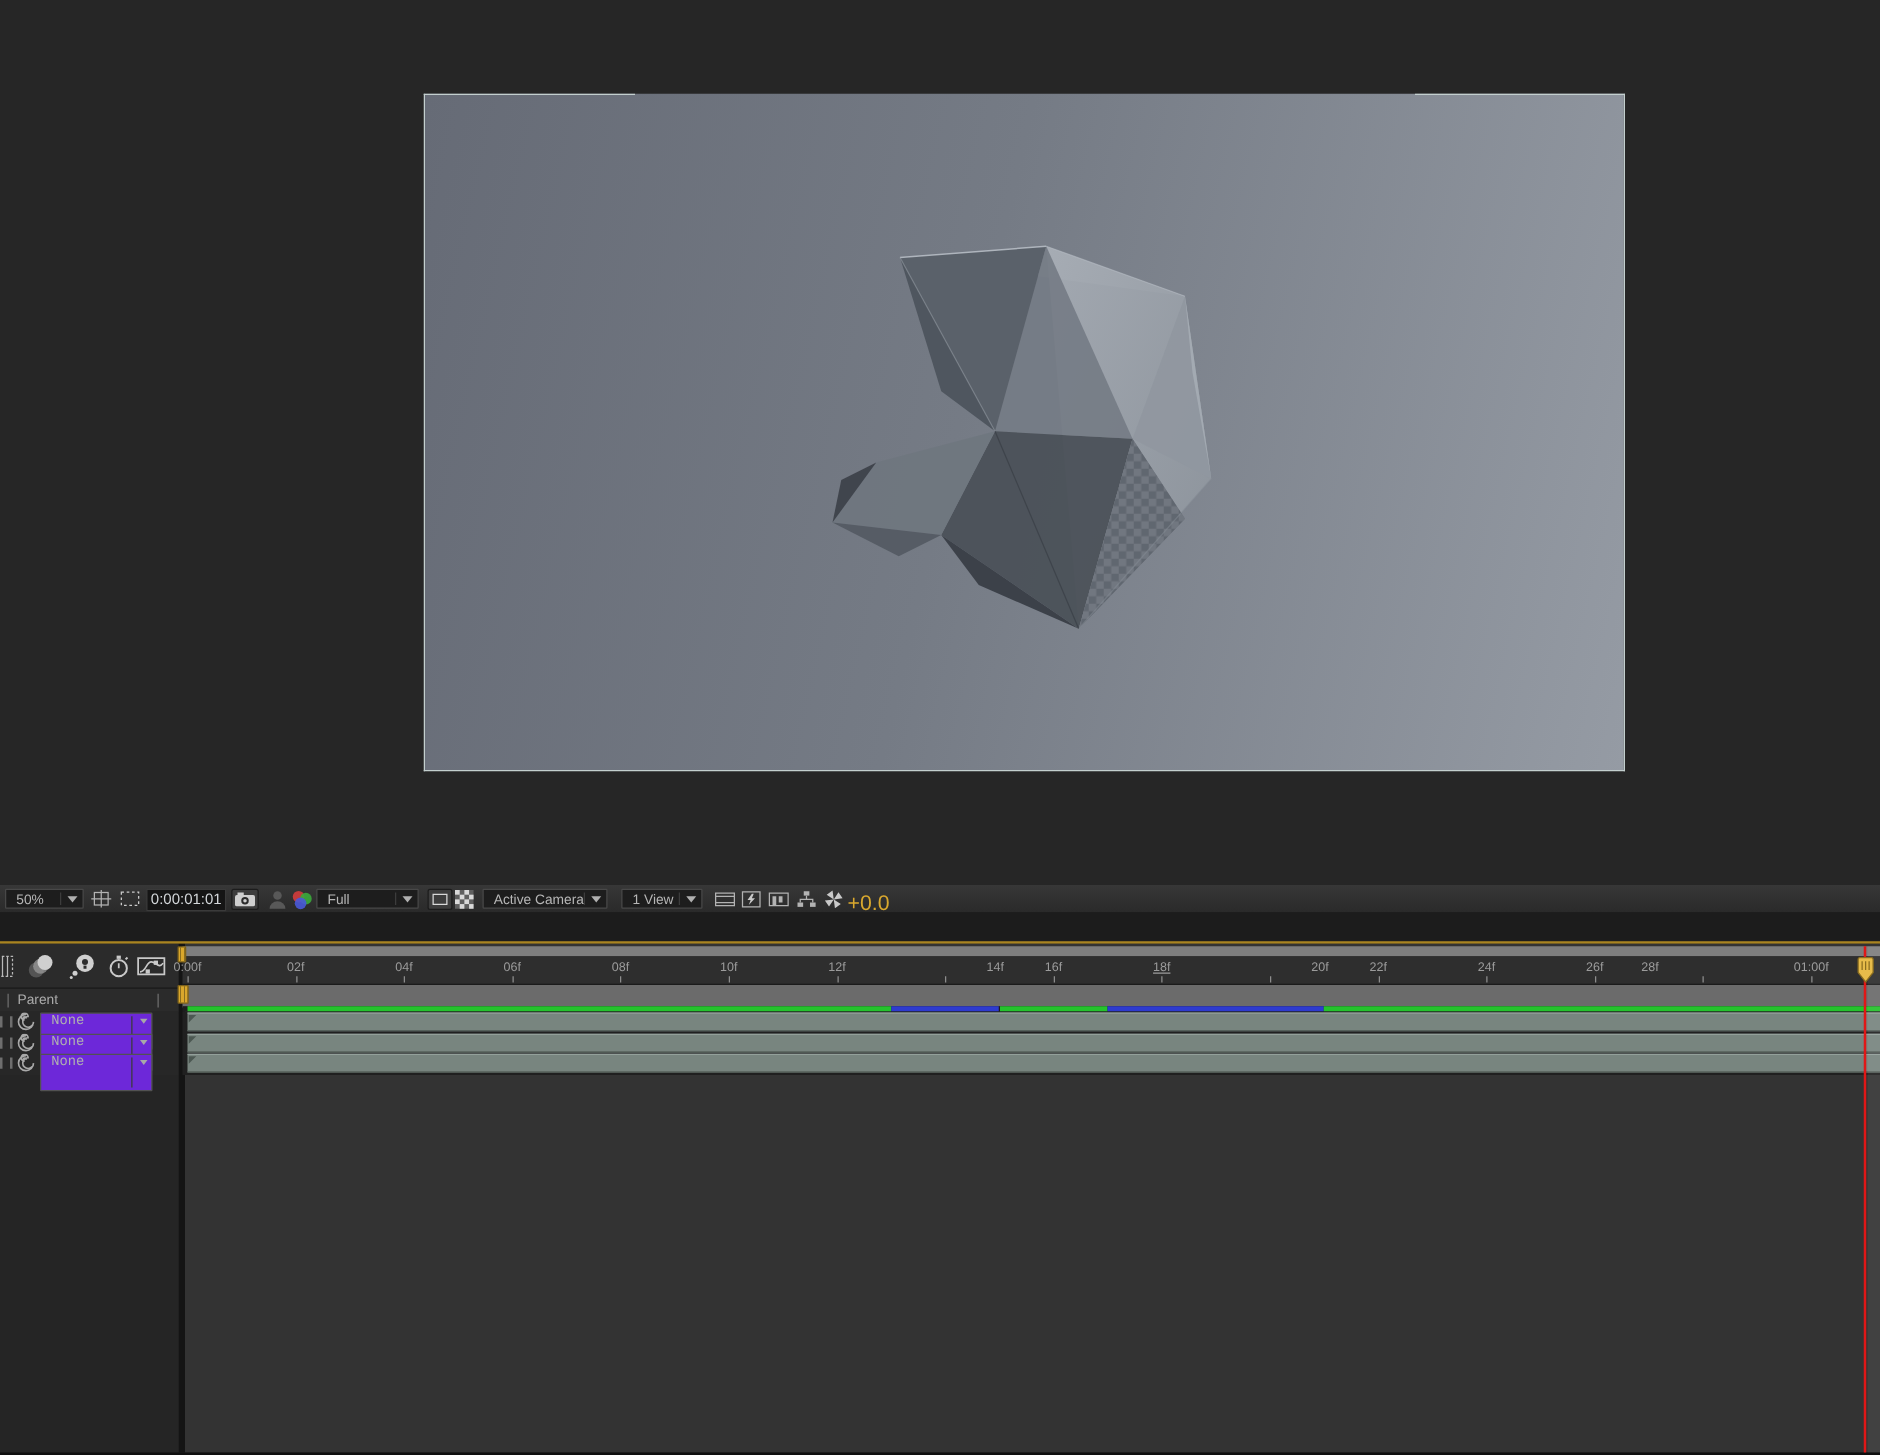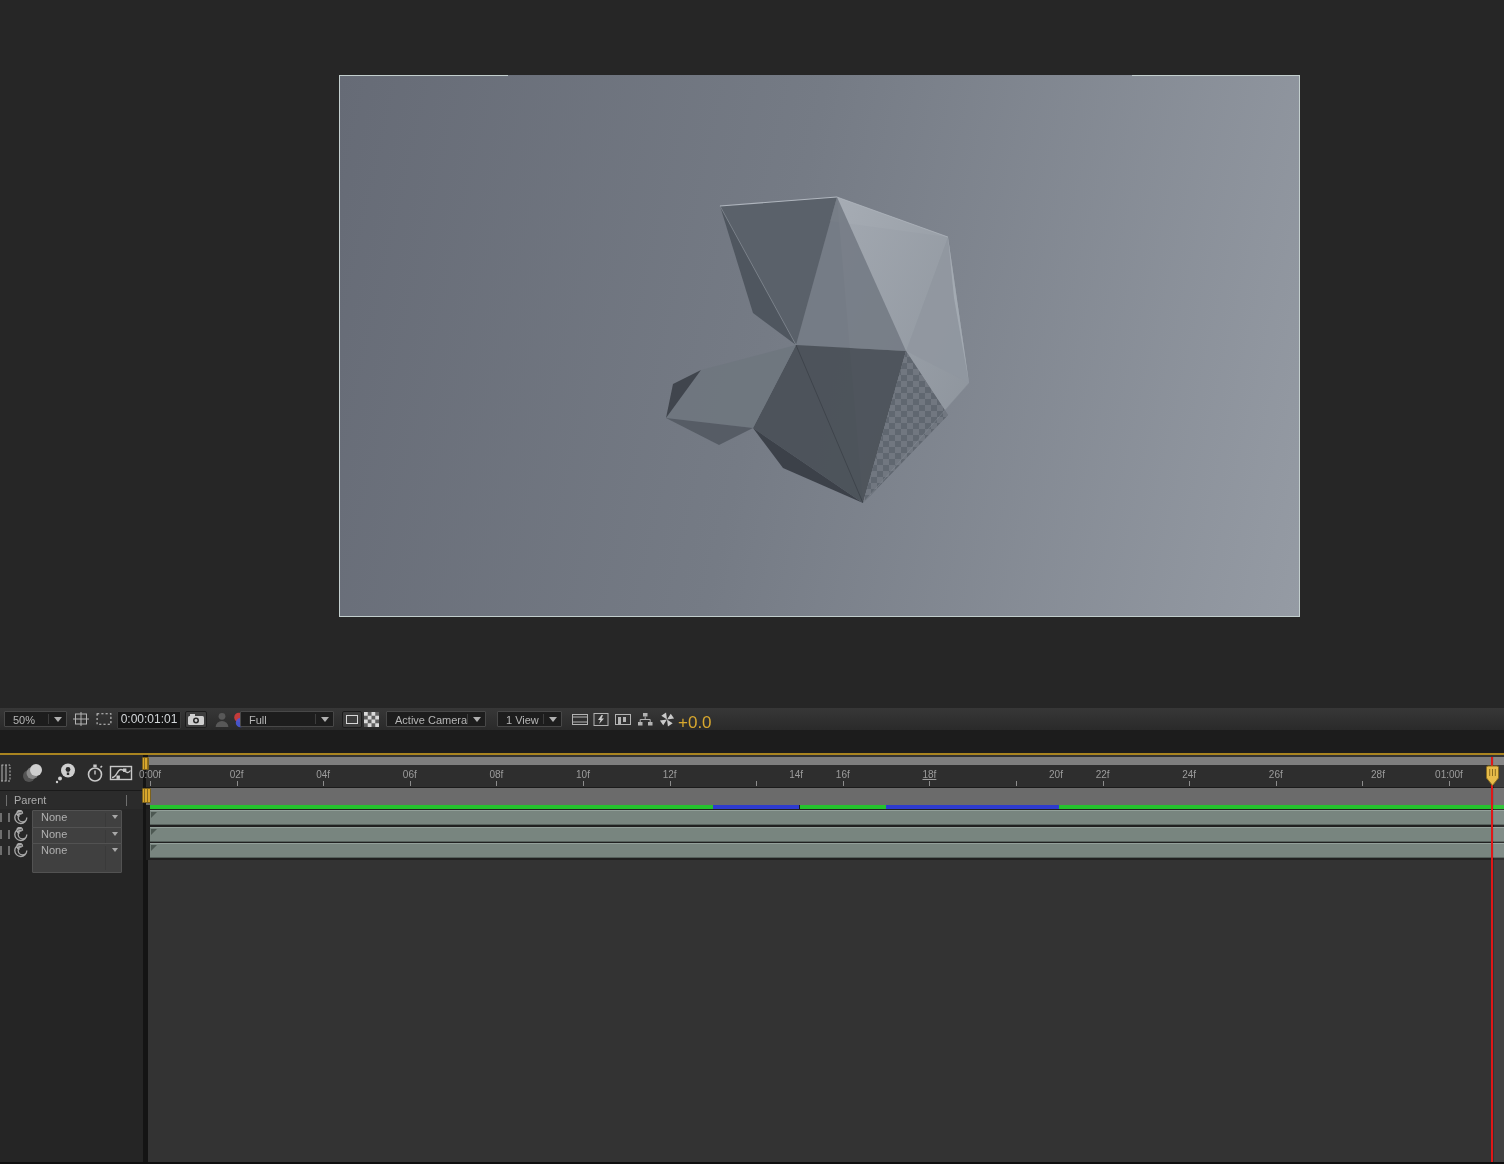--- a/index.html
+++ b/index.html
@@ -56,23 +56,23 @@
   .gold-tab{position:absolute;background:#d9a72c;border:1px solid #7c611b;border-radius:1px;
       background-image:repeating-linear-gradient(90deg,transparent 0 1px,#8a6d1f 1px 2px,transparent 2px 3px);}
   .layer-bar{position:absolute;left:150px;width:1354px;height:15px;background:#78857f;
       border-top:1px solid #93a09a;border-bottom:1px solid #55605b;box-sizing:border-box;}
   .bar-notch{position:absolute;left:1px;top:1px;width:0;height:0;
       border-top:6px solid #4c5852;border-right:6px solid transparent;}
   .parent-row{position:absolute;left:0;width:143px;height:15px;}
   .row-edge-marks{position:absolute;left:0;top:3px;width:6px;height:9px;
       border-left:2px solid #6e6e6e;border-right:2px solid #6e6e6e;}
   .pickwhip{position:absolute;left:13px;top:0px;width:15px;height:15px;}
-  .mini-dd{position:absolute;left:32px;top:0px;width:90px;height:30px;background:#404040;
+  .mini-dd{position:absolute;left:32px;top:0px;width:90px;height:30px;background:#6d28d9;
       border:1px solid #525252;border-radius:1px;box-sizing:border-box;color:#b0b0b0;
-      font-size:11px;line-height:12px;}
+      font-size:11px;line-height:12px;font-family:Liberation Mono, monospace;}
   .mini-dd .dd-label{position:absolute;left:8px;top:0;}
   .mini-dd .dd-sep{position:absolute;right:15px;top:2px;bottom:2px;width:1px;background:#3a3a3a;}
   .mini-dd .dd-tri{position:absolute;right:3px;top:4px;width:0;height:0;
       border-left:3.5px solid transparent;border-right:3.5px solid transparent;border-top:4.5px solid #a8a8a8;}
   .tl-ico{position:absolute;top:762px;width:22px;height:22px;}
   #after-end-shade{left:1494px;top:757px;width:10px;height:405px;background:rgba(255,255,255,0.07);}
   #playhead-line{top:757px;width:2px;height:405px;}
   #cti-head{top:765px;width:15px;height:22px;}
   #bottom-edge{left:0;top:1162px;width:1504px;height:2px;background:#0f0f0f;}
 </style>
@@ -143,21 +143,21 @@
     </div>
     <svg class="tool-ico" style="left:212px;" viewBox="0 0 18 16">
       <circle cx="9" cy="5" r="3.2" fill="#585858"></circle>
       <path d="M3 15 a6 5.5 0 0 1 12 0 z" fill="#585858"></path>
     </svg>
     <svg class="tool-ico" style="left:231px;" viewBox="0 0 18 16">
       <circle cx="7" cy="6" r="4.4" fill="#c23b3b"></circle>
       <circle cx="12.5" cy="7.5" r="4.4" fill="#3bab3b" opacity="0.9"></circle>
       <circle cx="8.5" cy="11" r="4.4" fill="#4959d8" opacity="0.9"></circle>
     </svg>
-    <div class="dd" style="left:240px;width:94px;">
+    <div class="dd" style="left:253px;width:82px;">
       <span class="dd-label">Full</span>
       <span class="dd-sep"></span>
       <span class="dd-tri"></span>
     </div>
     <div class="tool-btn" style="left:342px;width:20px;">
       <svg width="18" height="15" viewBox="0 0 18 15">
         <rect x="3.5" y="3.5" width="11" height="8" fill="none" stroke="#d8d8d8"></rect>
       </svg>
     </div>
     <svg class="tool-ico" style="left:364px;width:15px;" viewBox="0 0 12 12">
@@ -280,21 +280,21 @@
       <span class="ruler-label" style="left: 929.4px; text-decoration: underline;">18f</span>
       <div class="ruler-tick" style="left: 929.4px;"></div>
       <span class="ruler-label" style="left: 1056px;">20f</span>
       <div class="ruler-tick" style="left: 1016px;"></div>
       <span class="ruler-label" style="left: 1102.6px;">22f</span>
       <div class="ruler-tick" style="left: 1102.6px;"></div>
       <span class="ruler-label" style="left: 1189.2px;">24f</span>
       <div class="ruler-tick" style="left: 1189.2px;"></div>
       <span class="ruler-label" style="left: 1275.8px;">26f</span>
       <div class="ruler-tick" style="left: 1275.8px;"></div>
-      <span class="ruler-label" style="left: 1378px;">28f</span>
+      <span class="ruler-label" style="left: 1320px;">28f</span>
       <div class="ruler-tick" style="left: 1362.4px;"></div>
       <span class="ruler-label" style="left: 1449px;">01:00f</span>
       <div class="ruler-tick" style="left: 1449px;"></div>
     </div>
 
   <div class="gold-tab abs" style="left:142px;top:757px;width:5px;height:11px;"></div>
   <div class="gold-tab abs" style="left:142px;top:788px;width:7px;height:13px;"></div>
 
   <div id="after-end-shade" class="abs" style="z-index: 4;"></div>
   <div id="playhead-line" class="abs" style="left: 1491.3px; background: rgb(224, 23, 23); z-index: 5;"></div>

